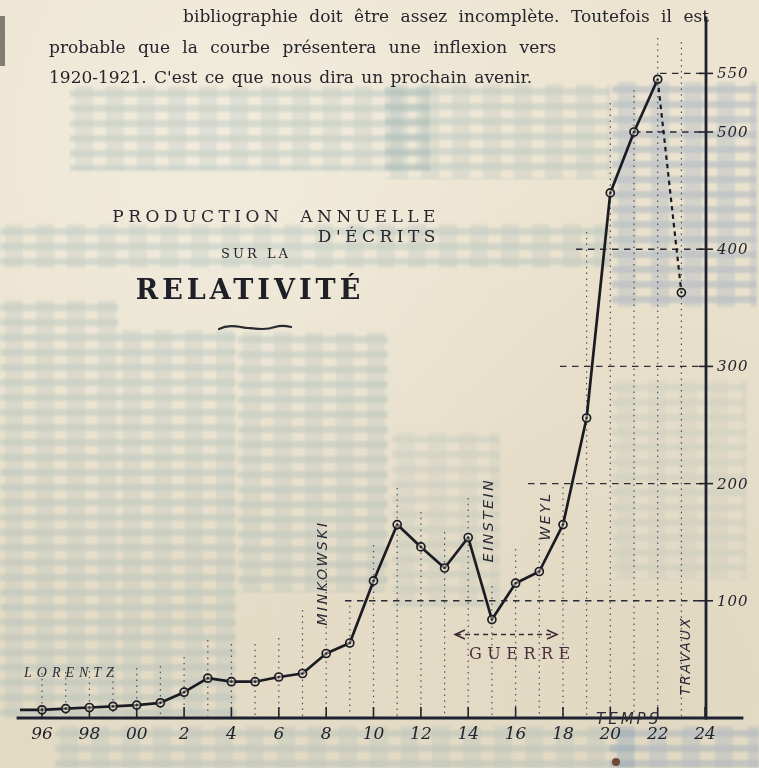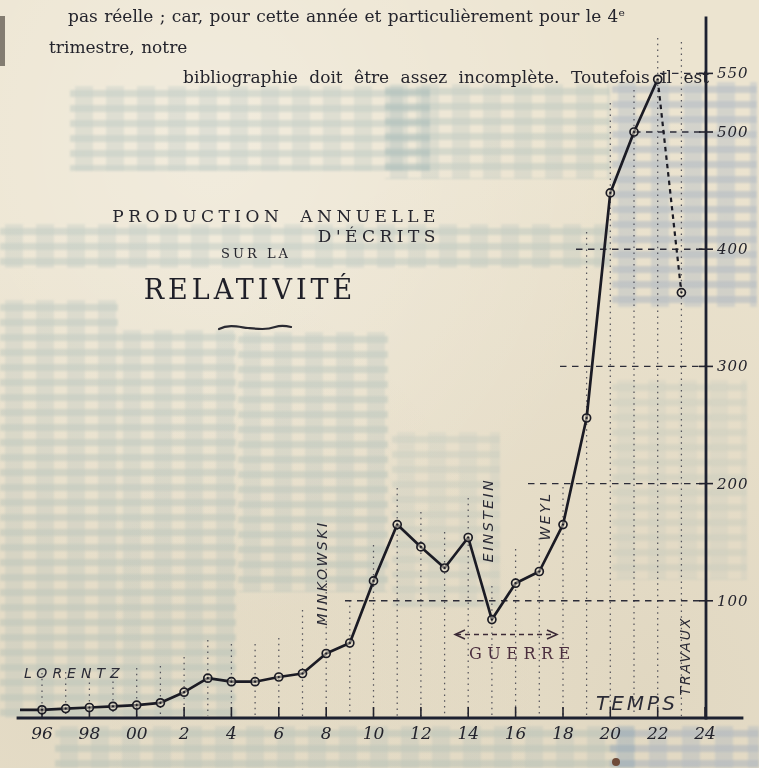--- a/index.html
+++ b/index.html
@@ -31,31 +31,31 @@
   .para{position:absolute;left:49px;top:1px;width:660px;font-size:17px;line-height:30.5px;color:#24242c;}
   .para .l1{text-indent:19px;word-spacing:1px;}
   .para .l2{word-spacing:6px;text-align:right;}
   .para .l3{word-spacing:7px;}
   .para .l4{word-spacing:2px;}
   .title1{position:absolute;left:76px;top:206px;width:364px;text-align:right;
           font-size:17px;letter-spacing:4.5px;word-spacing:7px;color:#26262e;}
   .title2{position:absolute;left:200px;top:246px;width:112px;text-align:center;
           font-size:13px;letter-spacing:3px;color:#26262e;}
   .title3{position:absolute;left:125px;top:274px;width:250px;text-align:center;
-          font-size:27px;font-weight:normal;letter-spacing:4px;color:#1f1f28;}
+          font-size:27px;font-weight:bold;letter-spacing:4px;color:#1f1f28;}
   
   .hand{position:absolute;font-family:"DejaVu Sans","Liberation Sans",sans-serif;
         font-style:italic;color:#2b2b36;white-space:nowrap;}
-  .lorentz{left:24px;top:665px;font-size:14px;letter-spacing:5px;}
+  .lorentz{left:24px;top:665px;font-size:14px;letter-spacing:5px;font-family:Liberation Serif, serif;}
   .vert{text-align:center;transform:rotate(-90deg);}
   .minkowski{left:262px;top:565px;width:120px;font-size:14px;letter-spacing:2.5px;}
   .einstein{left:436px;top:512px;width:104px;font-size:14px;letter-spacing:2.5px;}
   .weyl{left:512px;top:508px;width:66px;font-size:14px;letter-spacing:2.5px;}
   .travaux{left:635px;top:648px;width:100px;font-size:14px;letter-spacing:2px;}
-  .temps{left:596px;top:691px;font-size:20px;letter-spacing:3px;}
+  .temps{left:596px;top:710px;font-size:15px;letter-spacing:3px;}
   .guerre{position:absolute;left:461px;top:644px;font-size:16px;letter-spacing:5.5px;
           color:#4b2e3e;font-family:"DejaVu Serif","Liberation Serif",serif;margin-left:8px;}
   
   svg.chart{position:absolute;left:0;top:0;z-index:2;}
   .labels-layer{position:absolute;left:0;top:0;width:759px;height:768px;z-index:3;pointer-events:none;}
   .text-layer{position:absolute;left:0;top:0;width:759px;height:768px;z-index:3;}
   .dotv{stroke:#3e3e4a;stroke-width:1.25;stroke-dasharray:1.5 4.3;opacity:.85;}
   .dashh{stroke:#2c2c38;stroke-width:1.4;stroke-dasharray:6.5 5.5;}
   .axis{stroke:#1d2130;stroke-width:2.8;stroke-linecap:square;}
   .tick{stroke:#23232e;stroke-width:1.6;}
@@ -226,22 +226,23 @@
       <circle cx="681.4" cy="292.6" r="1.1" class="ptc"></circle>
       <line x1="456" y1="634.5" x2="556" y2="634.5" class="dasharrow"></line>
       <path d="M465,630 L455,634.5 L465,639" class="ah"></path>
       <path d="M547,630 L557,634.5 L547,639" class="ah"></path>
       <path d="M219,329 C229,324 239,327 248,328 C258,329 266,330 275,327 C281,325 287,326 291,327" class="flourish"></path>
       <circle cx="616" cy="762" r="4" fill="#6e4a39" stroke="none"></circle>
     </svg>
 
   <div class="text-layer">
     <div class="para">
-      <div class="l1">pas réelle ; car, pour cette année et particulièrement pour le 4ᵉ trimestre, notre</div>
       <div class="l2">bibliographie doit être assez incomplète. Toutefois il est</div>
+      <div class="l3">probable que la courbe présentera une inflexion vers</div>
+      <div class="l4">1920-1921. C'est ce que nous dira un prochain avenir.</div>
     </div>
     <div class="title1">PRODUCTION ANNUELLE D'ÉCRITS</div>
     <div class="title2">SUR LA</div>
     <div class="title3">RELATIVITÉ</div>
   </div>
 
   <div class="labels-layer">
     <div class="hand lorentz">LORENTZ</div>
     <div class="hand vert minkowski">MINKOWSKI</div>
     <div class="hand vert einstein">EINSTEIN</div>

